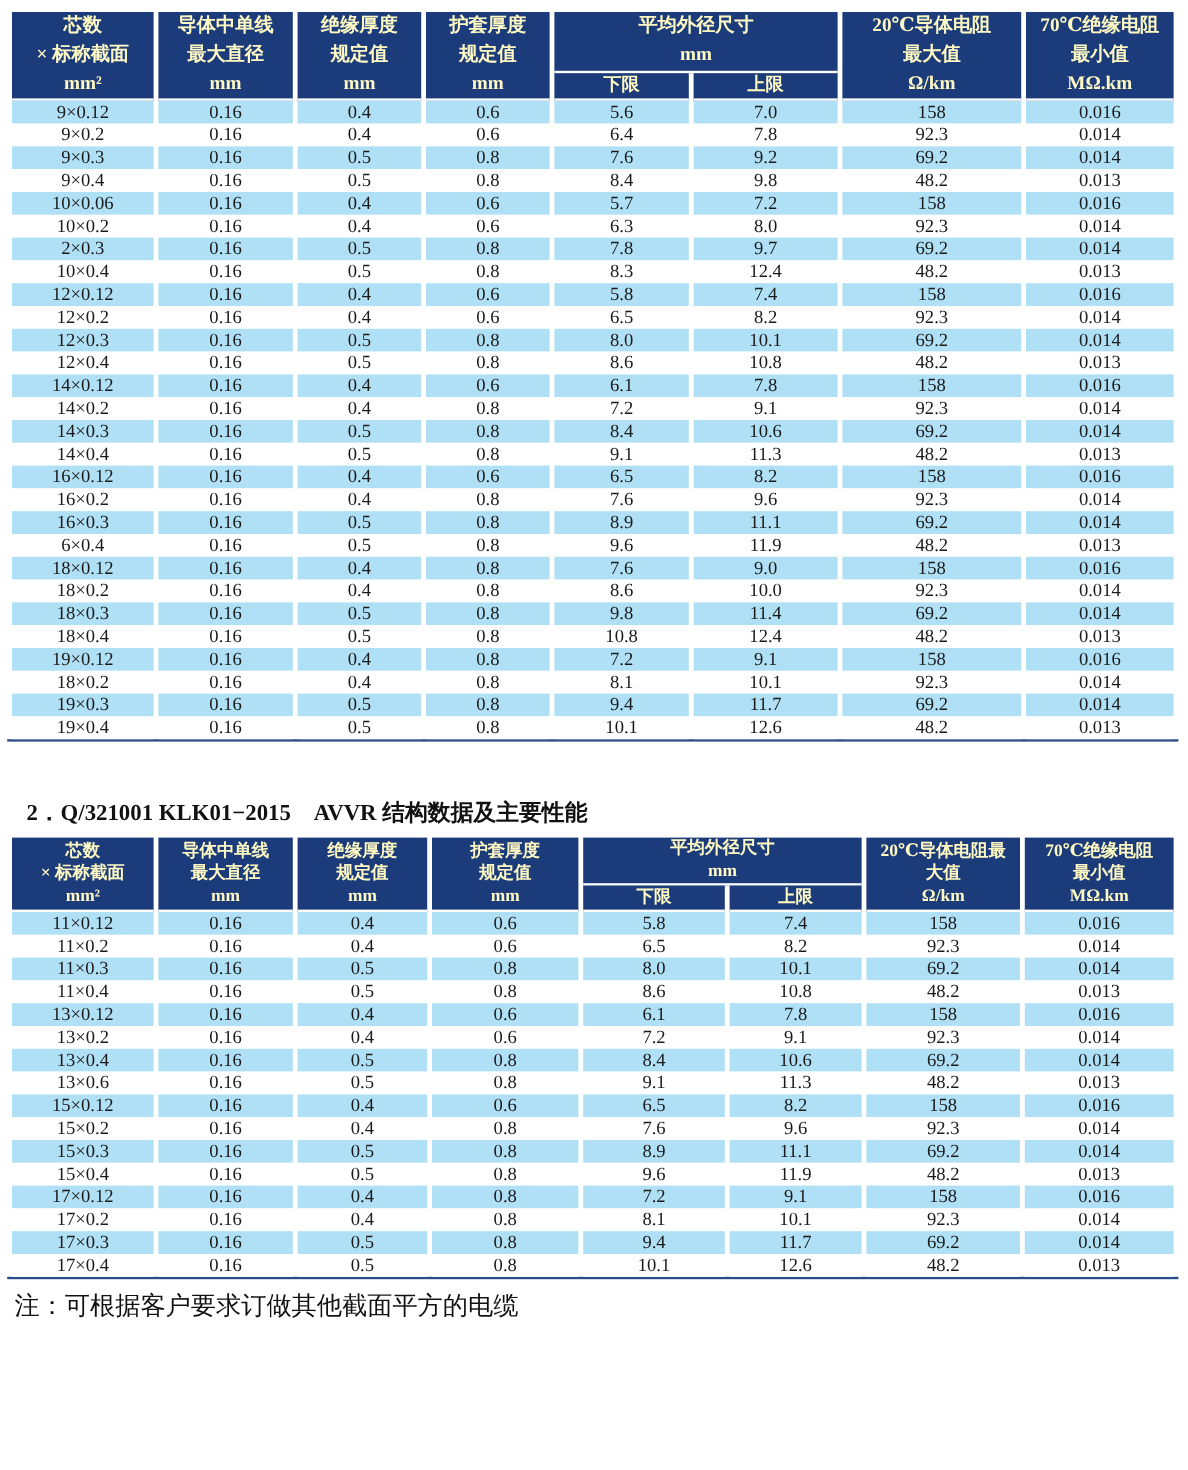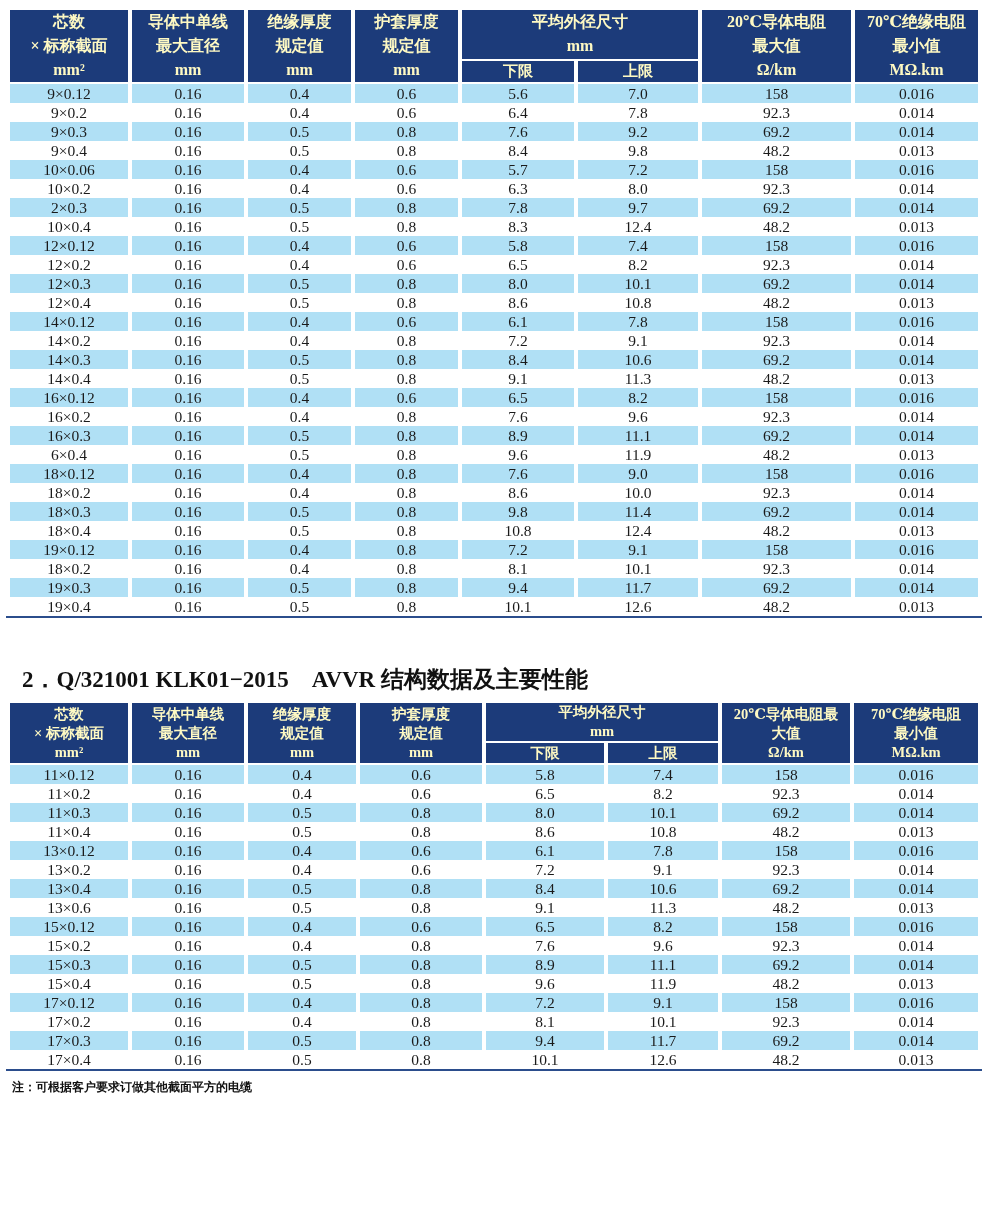--- a/index.html
+++ b/index.html
@@ -48,30 +48,30 @@
     font-size: 15.5px;
     color: #1a1a1a;
     padding: 0;
     overflow: hidden;
   }
   table.spec tbody tr { height: 19px; }
   table.spec tbody tr:nth-child(odd) td { background: #b0e0f5; }
   table.spec tbody tr:nth-child(even) td { background: #ffffff; }
   .section-title {
     margin: 46px 0 8px 22px;
-    font-size: 23px;
+    font-size: 19px;
     font-weight: bold;
     color: #111111;
     font-family: "Liberation Serif", "DejaVu Serif", serif;
     white-space: pre;
   }
   .footnote {
     margin: 8px 0 0 12px;
-    font-size: 12px;
-    font-weight: bold;
+    font-size: 21px;
+    font-weight: normal;
     color: #111111;
   }
 </style>
 </head>
 <body>
 
 <div class="page">
 
   <table class="spec" id="t1">
     <colgroup>

